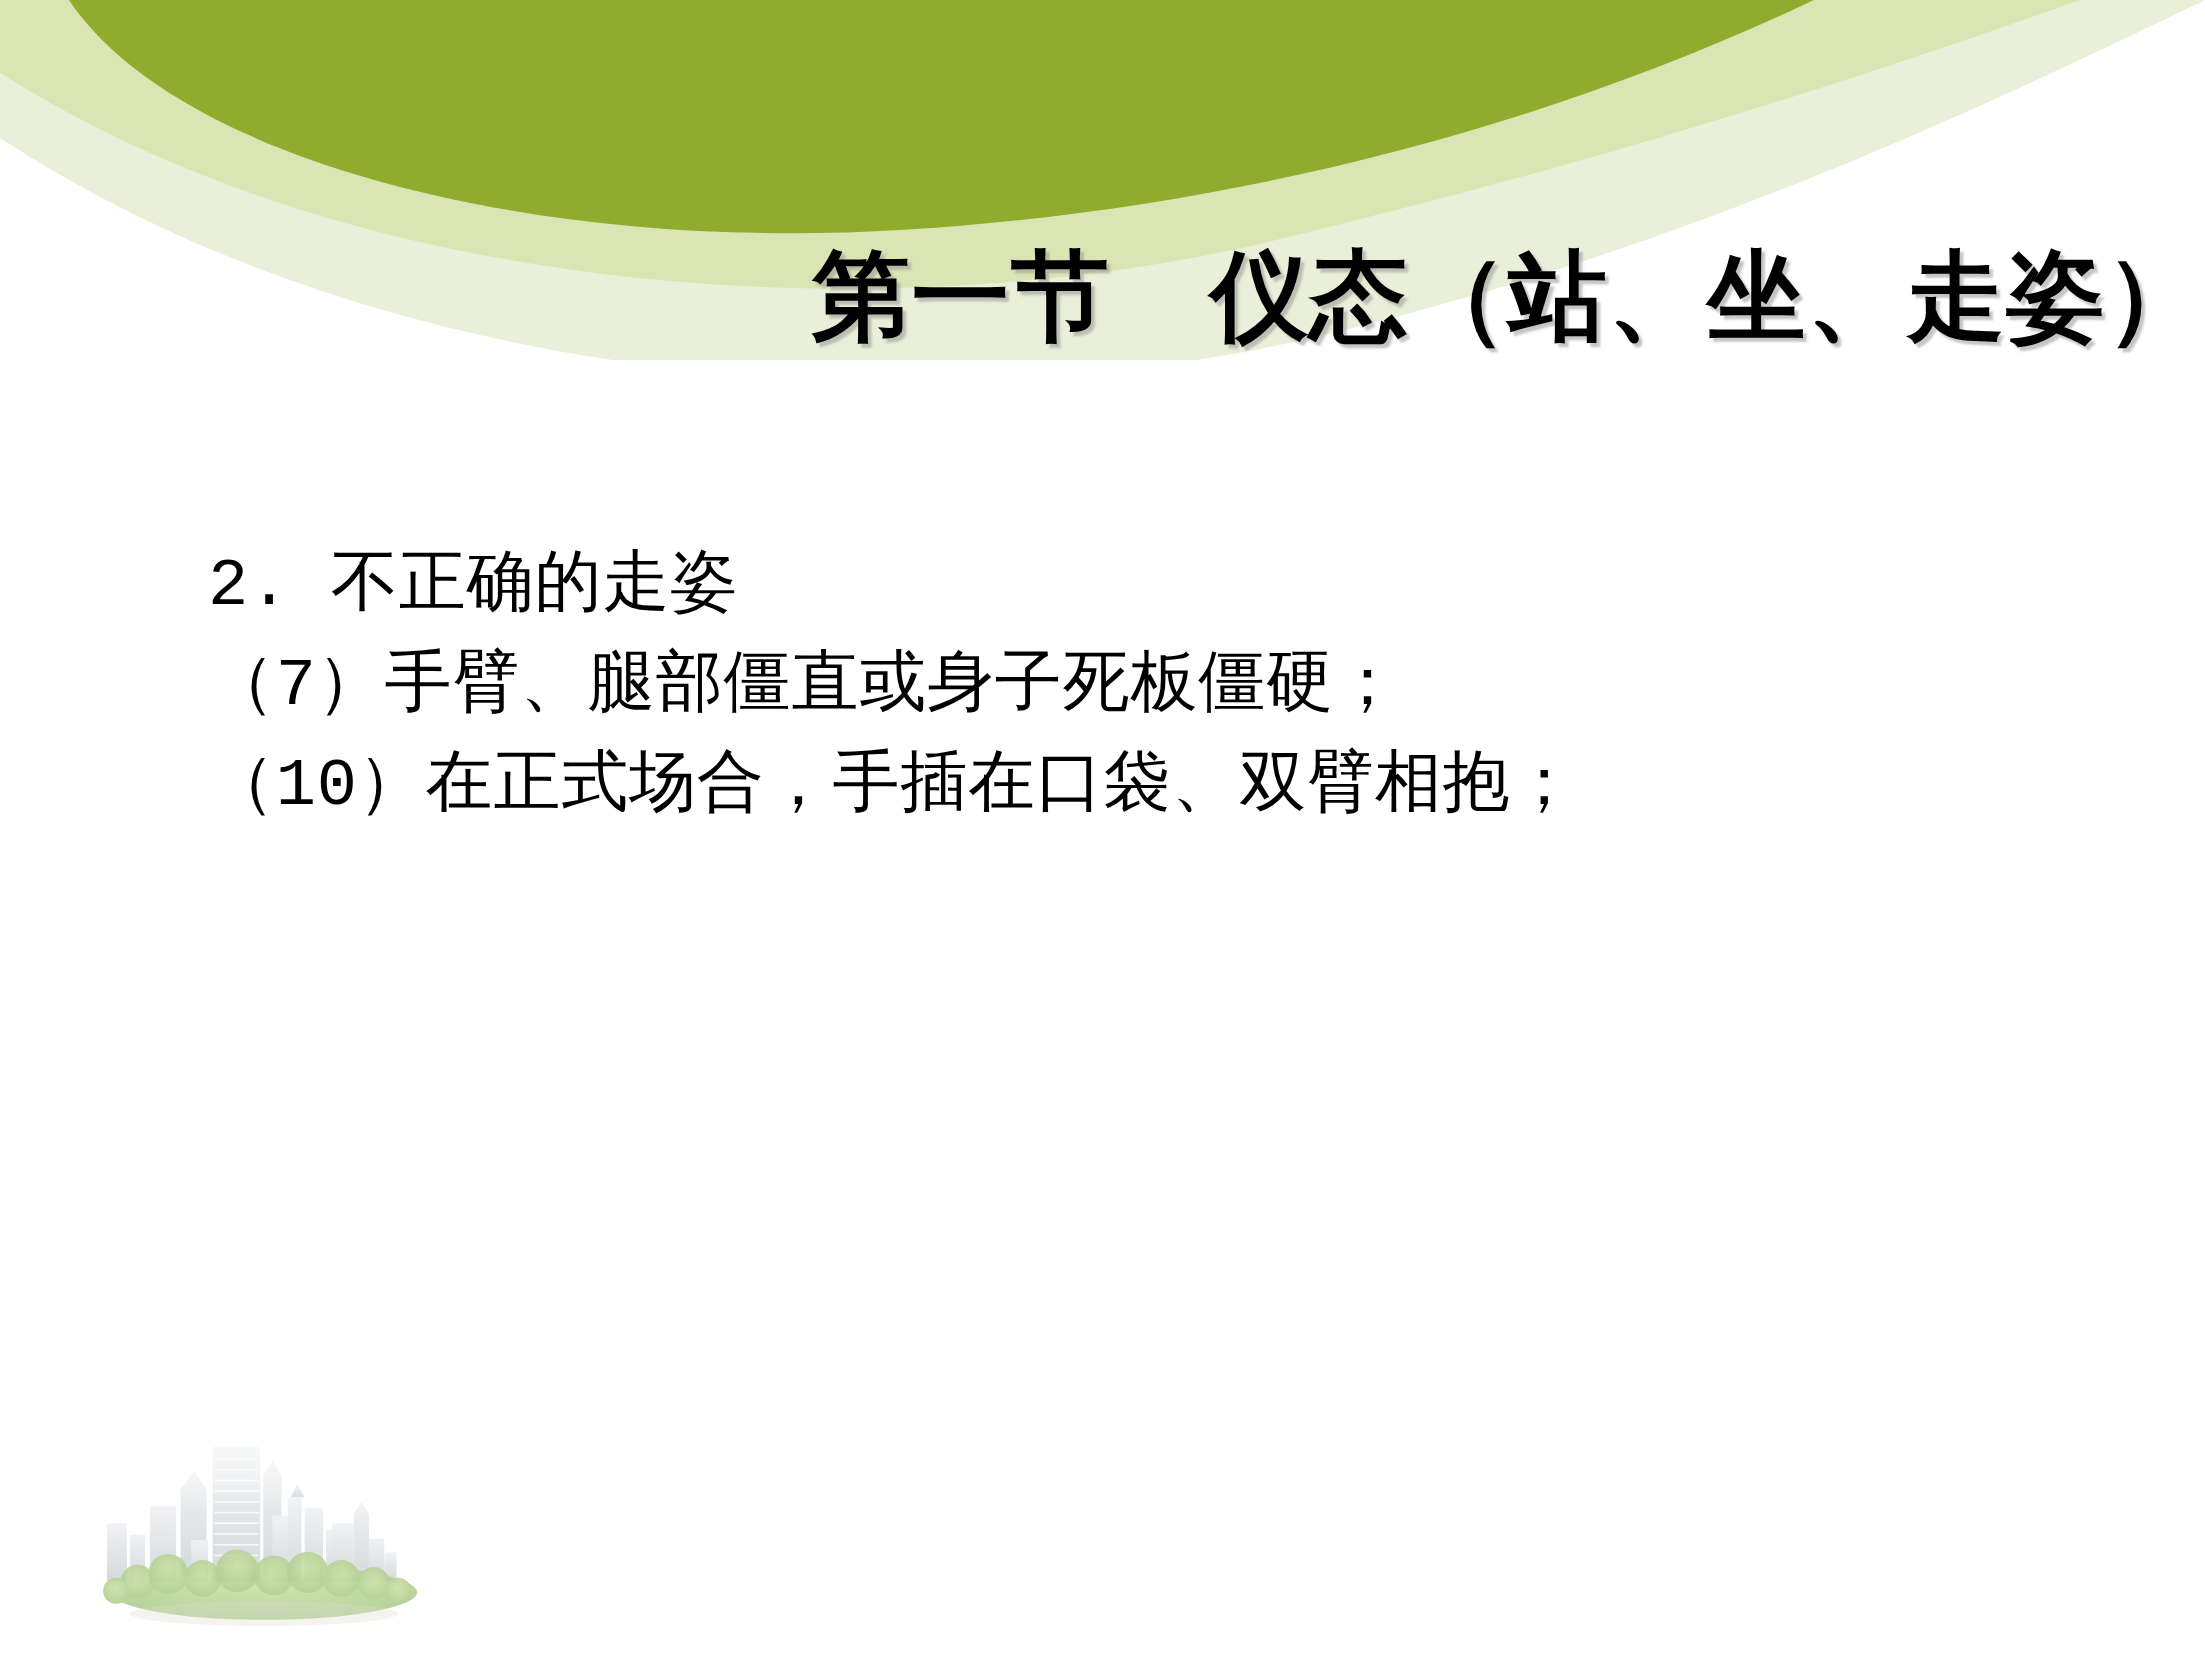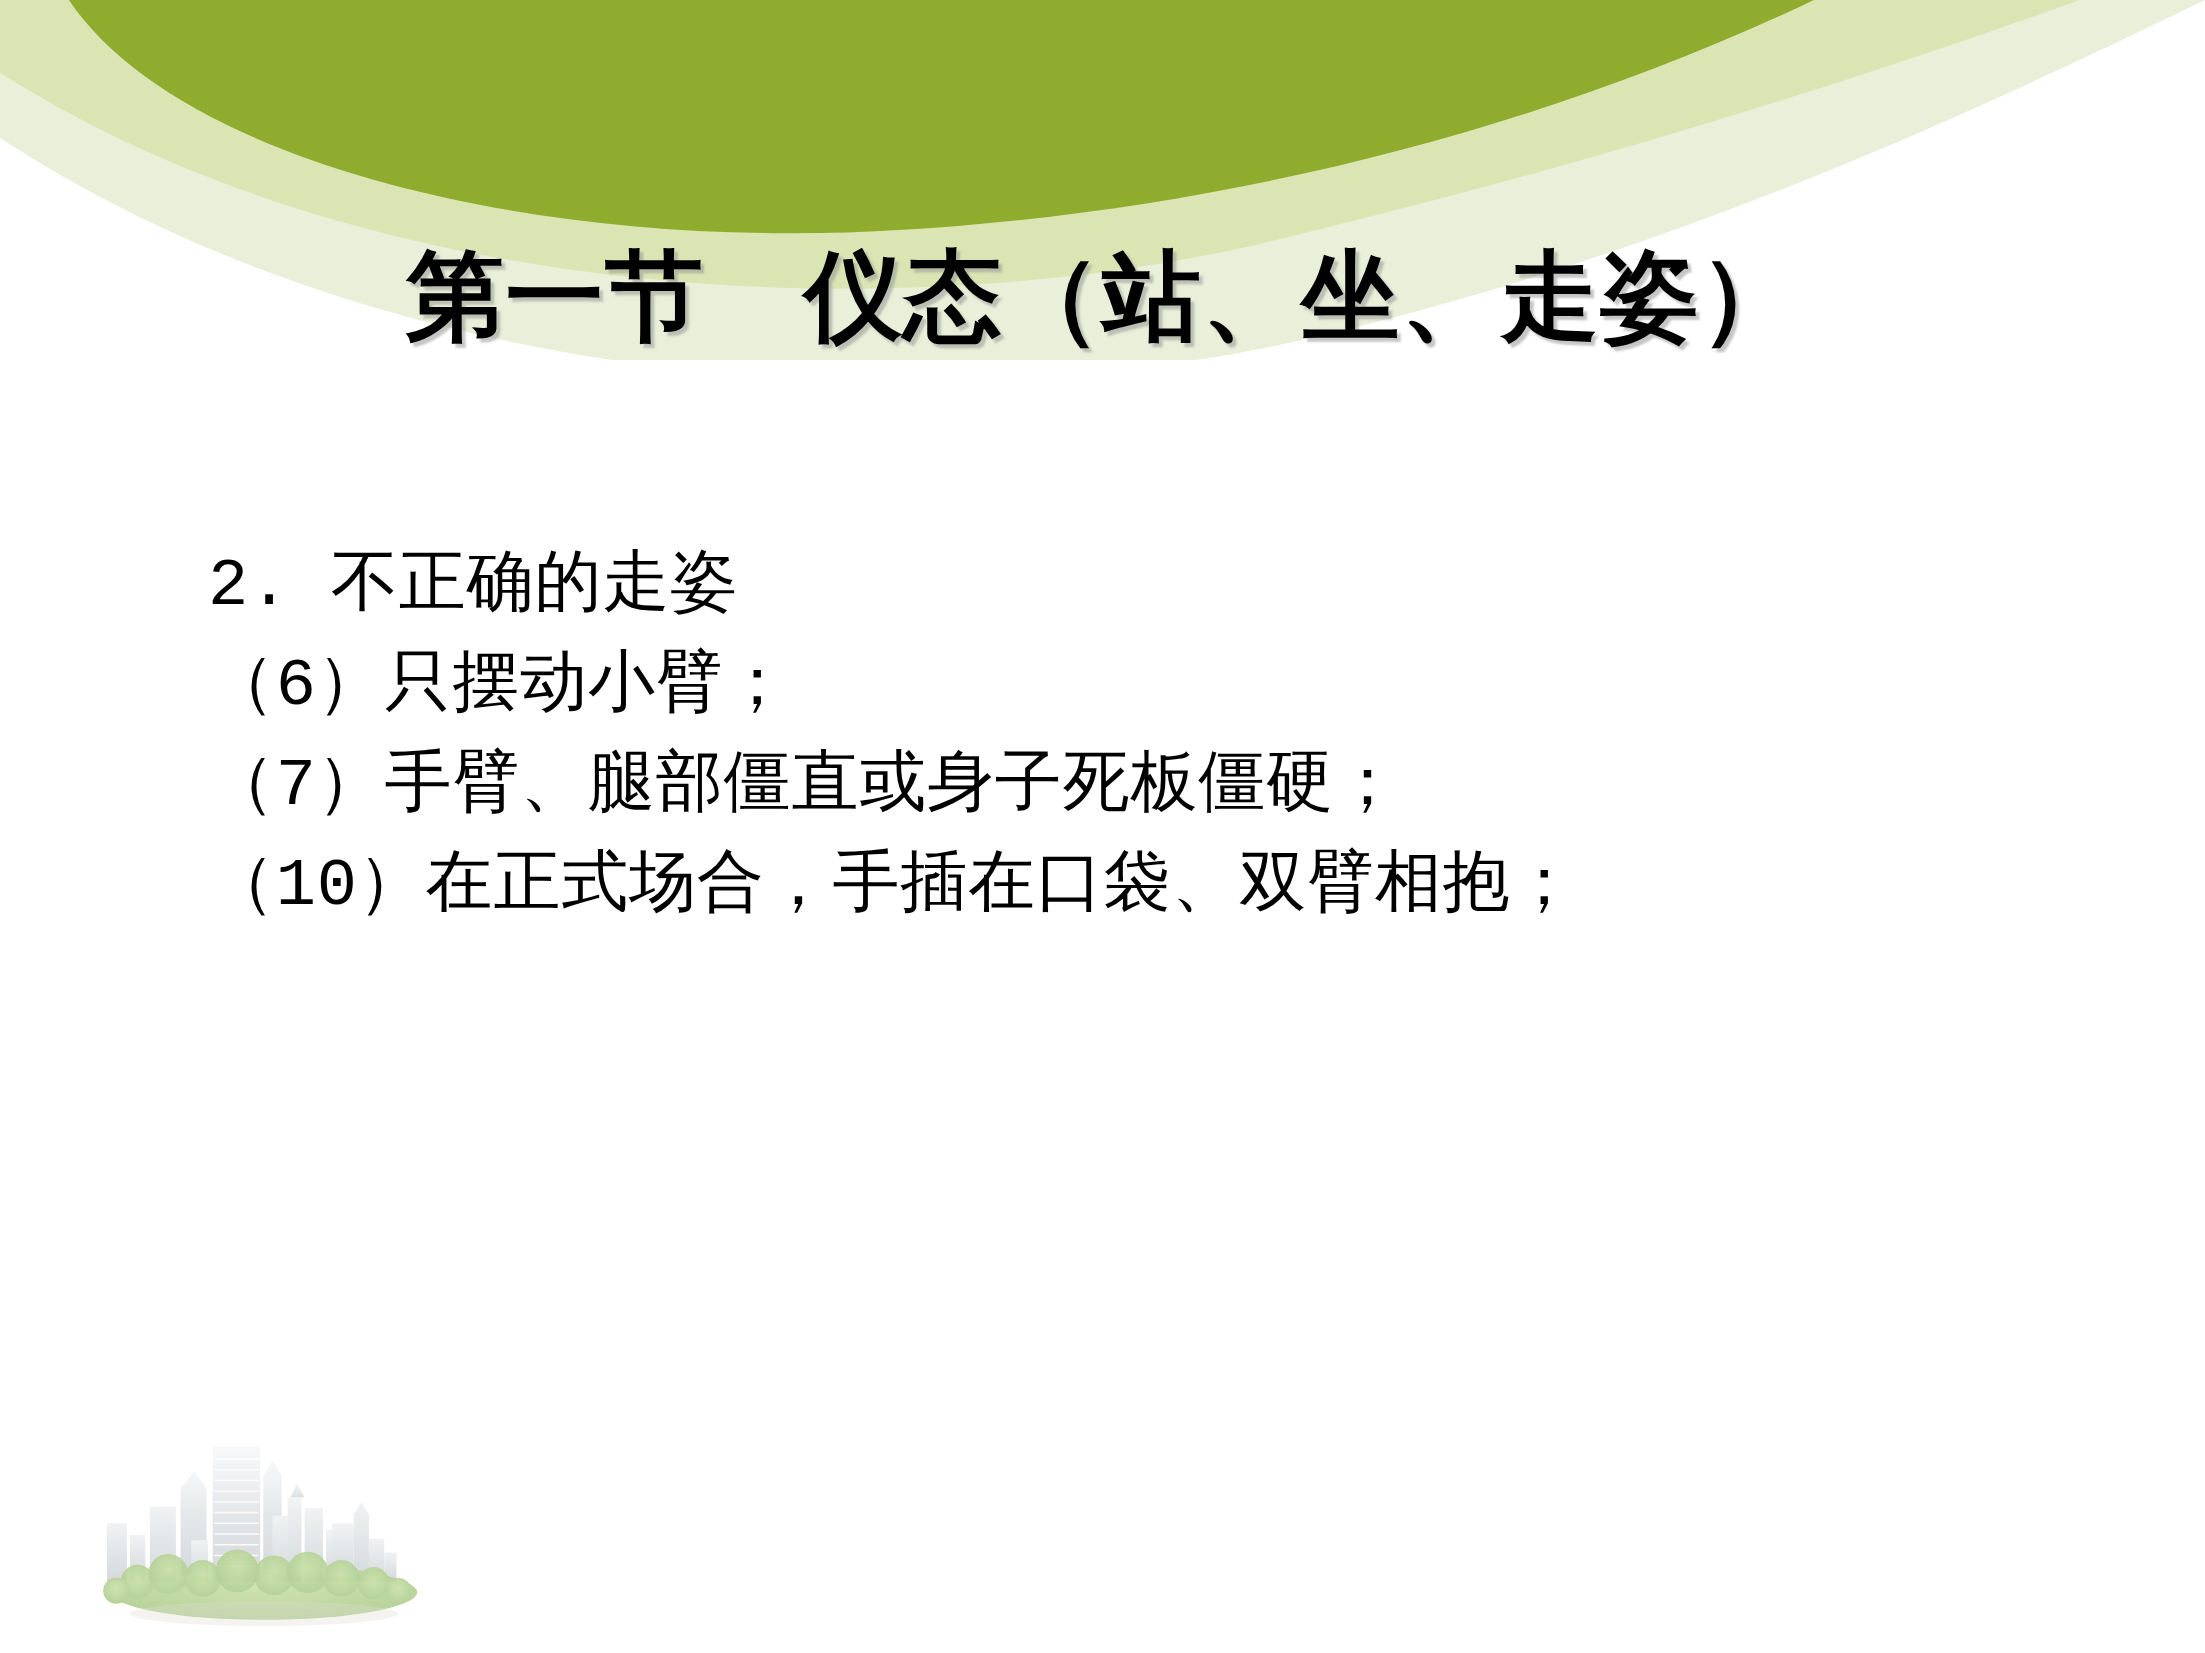--- a/index.html
+++ b/index.html
@@ -31,21 +31,21 @@
     pointer-events: none;
   }
   .header-art svg { display: block; }
 
   
   .title-block {
     position: absolute;
     top: 234px;
     left: 0;
     width: 2205px;
-    text-align: center;
+    text-align: right;
   }
   .slide-title {
     display: inline-block;
     font-family: "DejaVu Sans", "Liberation Sans", sans-serif;
     font-weight: 700;
     font-size: 98px;
     line-height: 1.28;
     color: #000000;
     letter-spacing: 1.5px;
     white-space: pre;
@@ -95,21 +95,20 @@
       <path d="M90,0 C230,210 700,330 1180,300 C1640,272 2080,150 2450,-40 L2880,-40 L2880,0 L90,0 Z" fill="#8FAC2E"></path>
     </svg>
   </div>
 
   <div class="title-block">
     <span class="slide-title">第一节　仪态（站、坐、走姿）</span>
   </div>
 
   <div class="body-block">
     <div class="body-line">2. 不正确的走姿</div>
-    <div class="body-line">（6）只摆动小臂；</div>
     <div class="body-line">（7）手臂、腿部僵直或身子死板僵硬；</div>
     <div class="body-line">（10）在正式场合，手插在口袋、双臂相抱；</div>
   </div>
 
   <div class="city-art">
     <svg width="360" height="230" viewBox="0 0 470 300" xmlns="http://www.w3.org/2000/svg" aria-hidden="true">
       <defs>
         <linearGradient id="bldg" x1="0" y1="0" x2="0" y2="1">
           <stop offset="0%" stop-color="#e7eaec"></stop>
           <stop offset="100%" stop-color="#b9c1c7"></stop>

